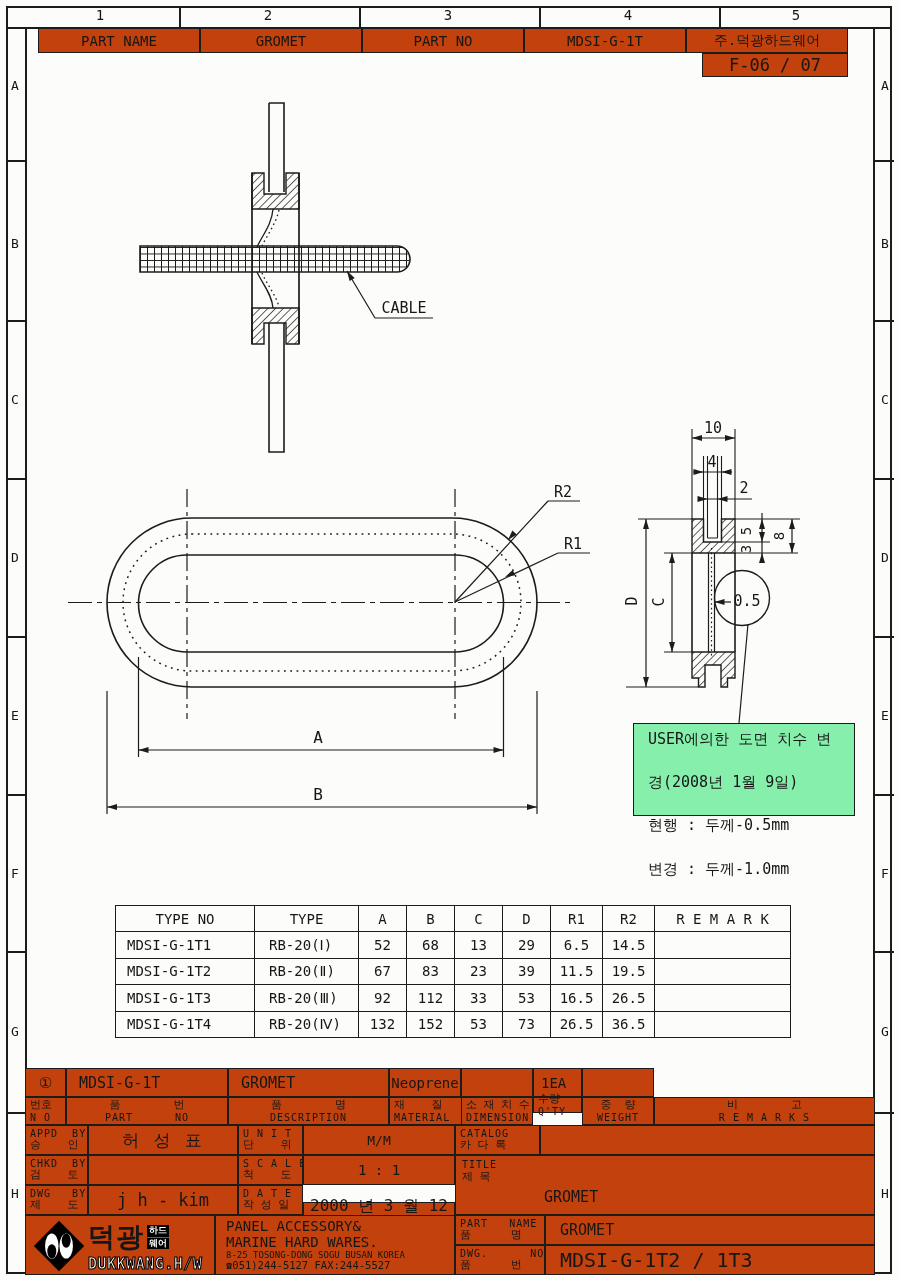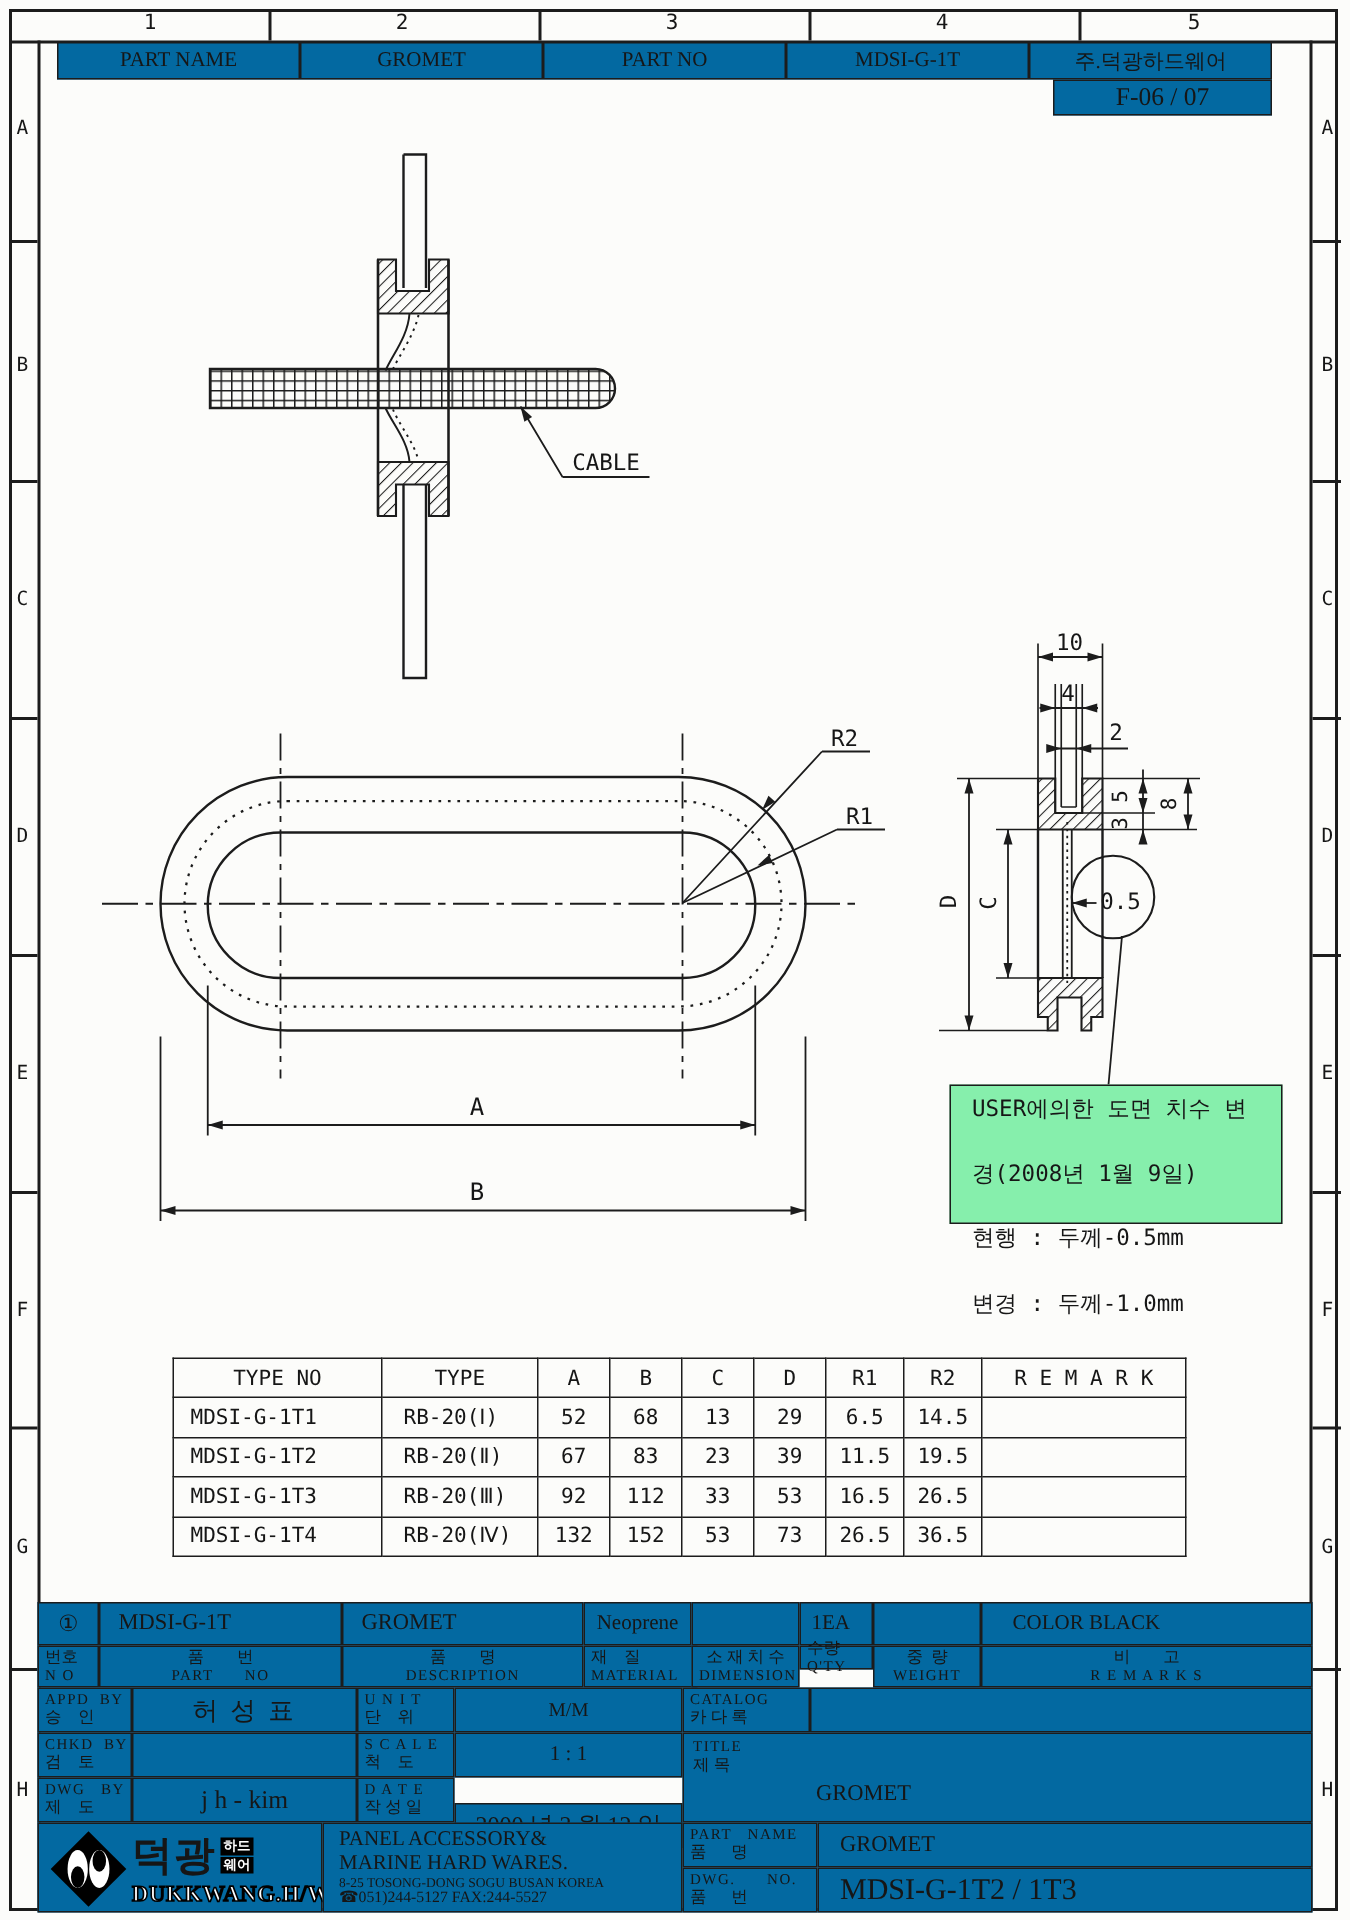--- a/index.html
+++ b/index.html
@@ -1,20 +1,20 @@
 <!DOCTYPE html>
 <html><head>
 <meta charset="utf-8">
 <style>
   html,body{margin:0;padding:0;background:#d9d9d9;}
   .sheet{position:relative;width:900px;height:1280px;background:#fcfcfa;overflow:hidden;
          font-family:"DejaVu Sans Mono","DejaVu Sans","Liberation Sans",sans-serif;color:#161616;}
   .abs{position:absolute;box-sizing:border-box;}
   .ln{position:absolute;background:#1c1c1c;}
-  .cell{position:absolute;box-sizing:border-box;border:1.6px solid #1c1c1c;background:#0369a1;font-family:Liberation Serif, serif;}
+  .cell{position:absolute;box-sizing:border-box;border:1.6px solid #1c1c1c;background:#c2410c;}
   .ctr{display:flex;align-items:center;justify-content:center;text-align:center;}
   .lbl2{display:flex;flex-direction:column;justify-content:center;padding:1px 4px;line-height:1.15;}
   .lbl2 .en{font-size:10px;letter-spacing:1px;white-space:pre;}
   .lbl2 .kr{font-size:11px;white-space:pre;}
   .edge-letter{position:absolute;width:18px;text-align:center;font-size:13px;}
   .col-num{position:absolute;width:60px;text-align:center;font-size:14px;}
   svg text{font-family:"DejaVu Sans Mono","DejaVu Sans","Liberation Sans",sans-serif;fill:#161616;}
   table.spec{position:absolute;left:115px;top:905px;border-collapse:collapse;table-layout:fixed;
              font-size:14px;background:#fcfcfa;}
   table.spec td{border:1.6px solid #1c1c1c;height:25.4px;padding:0;text-align:center;white-space:nowrap;overflow:hidden;}
@@ -272,21 +272,20 @@
   </tbody>
     </table>
 
   <div class="cell ctr" style="left:25px;top:1068px;width:41px;height:29px;font-size:15px;">①</div>
   <div class="cell" style="left:66px;top:1068px;width:162px;height:29px;font-size:15px;display:flex;align-items:center;padding-left:12px;">MDSI-G-1T</div>
   <div class="cell" style="left:228px;top:1068px;width:161px;height:29px;font-size:15px;display:flex;align-items:center;padding-left:12px;">GROMET</div>
   <div class="cell ctr" style="left:389px;top:1068px;width:72px;height:29px;font-size:14px;">Neoprene</div>
   <div class="cell ctr" style="left:461px;top:1068px;width:72px;height:29px;font-size:14px;"></div>
   <div class="cell" style="left:533px;top:1068px;width:49px;height:29px;font-size:14px;display:flex;align-items:center;padding-left:7px;">1EA</div>
   <div class="cell ctr" style="left:582px;top:1068px;width:72px;height:29px;font-size:14px;"></div>
-  <div class="cell" style="left:654px;top:1068px;width:221px;height:29px;font-size:14px;display:flex;align-items:center;padding-left:20px;">COLOR BLACK</div>
 
   <div class="cell lbl2" style="left:25px;top:1097px;width:41px;height:28px;">
     <span class="kr">번호</span>
       <span class="en">N O</span>
   </div>
   <div class="cell lbl2" style="left:66px;top:1097px;width:162px;height:28px;text-align:center;">
     <span class="kr">품        번</span>
       <span class="en">PART      NO</span>
   </div>
   <div class="cell lbl2" style="left:228px;top:1097px;width:161px;height:28px;text-align:center;">

